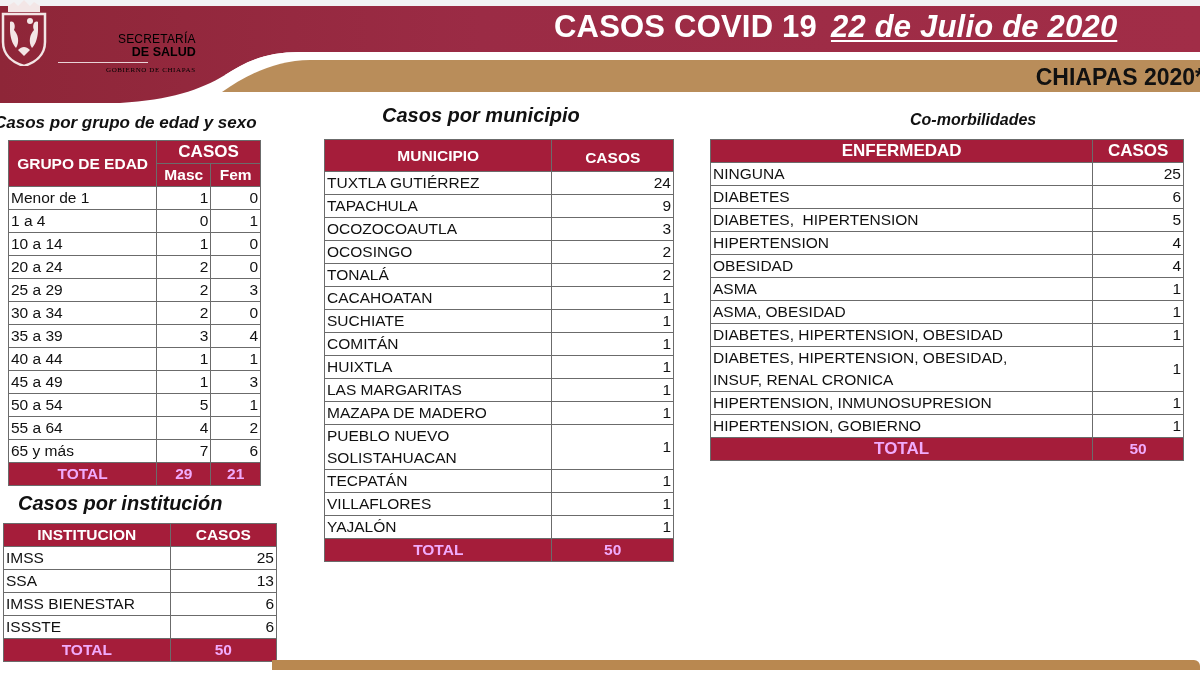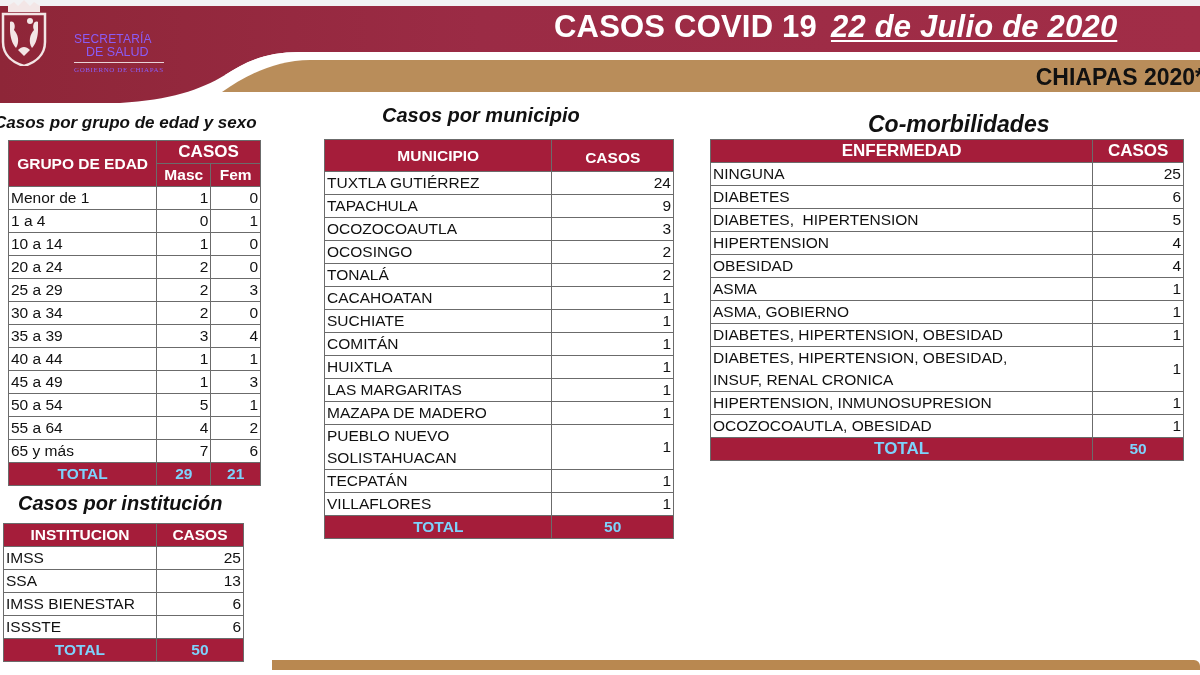--- a/index.html
+++ b/index.html
@@ -3,39 +3,39 @@
 <meta charset="utf-8">
 <style>
   * { box-sizing: border-box; margin: 0; padding: 0; }
   html, body { width: 1200px; height: 675px; overflow: hidden; background: #ffffff; }
   body { position: relative; font-family: "Liberation Sans", sans-serif; color: #111; }
 
   
   .header { position: absolute; left: 0; top: 0; width: 1200px; height: 112px; }
   .header svg { position: absolute; left: 0; top: 0; }
   .logo { position: absolute; left: 20px; top: 22px; width: 48px; height: 66px; }
-  .logo-text { position: absolute; left: 74px; top: 33px; color: #8b5cf6; }
+  .logo-text { position: absolute; left: 58px; top: 33px; color: #000000; text-align: right; }
   .logo-text .l1 { font-family: "Liberation Sans", sans-serif; font-size: 12px; letter-spacing: 0.2px; line-height: 13px; }
-  .logo-text .l2 { font-family: "Liberation Sans", sans-serif; font-size: 12.5px; font-weight: normal; line-height: 13px; margin-left: 12px; }
+  .logo-text .l2 { font-family: "Liberation Sans", sans-serif; font-size: 12.5px; font-weight: bold; line-height: 13px; margin-left: 12px; }
   .logo-text .rule { width: 90px; height: 1px; background: rgba(255,255,255,0.8); margin: 3px 0 3px 0; }
-  .logo-text .l3 { font-family: "Liberation Serif", serif; font-size: 7px; letter-spacing: 0.6px; }
+  .logo-text .l3 { font-family: "Liberation Serif", serif; font-size: 7px; letter-spacing: 0.6px; margin-left: 48px; }
   .title { position: absolute; left: 554px; top: 9px; color: #fff; font-size: 31px; font-weight: bold; white-space: nowrap; font-family: "Liberation Sans", sans-serif; letter-spacing: 0.2px; text-align: right; }
   .title .date { font-style: italic; text-decoration: underline; text-decoration-thickness: 2px; text-underline-offset: 3px; margin-left: 14px; }
   .subtitle { position: absolute; right: -4px; top: 64px; color: #111; font-size: 23px; font-weight: bold; white-space: nowrap; font-family: "Liberation Sans", sans-serif; }
 
   
   .sec-title { position: absolute; font-weight: bold; font-style: italic; color: #111; white-space: nowrap; font-family: "Liberation Sans", sans-serif; }
 
   
   table { position: absolute; border-collapse: collapse; font-family: "Liberation Sans", sans-serif; }
   td, th { border: 1px solid #6b6b6b; font-size: 15.5px; line-height: 22px; height: 23px; padding: 0 2px; white-space: nowrap; }
   th { background: #a51d3a; color: #fff; font-weight: bold; text-align: center; }
   td { background: #fff; color: #111; }
   td.num { text-align: right; }
-  tr.total td { background: #a51d3a; color: #7dd3fc; font-weight: bold; text-align: center; }
+  tr.total td { background: #a51d3a; color: #f0abfc; font-weight: bold; text-align: center; }
   .wrap { white-space: normal; line-height: 22px; }
 
   
   .bottom-bar { position: absolute; left: 272px; top: 660px; width: 928px; height: 10px; background: #b98850; border-radius: 0 6px 0 0; }
 </style>
 </head>
 <body>
 
 <div class="header">
   <svg width="1200" height="112" viewBox="0 0 1200 112">
@@ -155,21 +155,21 @@
       </tr>
   <tr class="total">
         <td>TOTAL</td>
         <td>29</td>
         <td>21</td>
       </tr>
 </tbody>
   </table>
 
 <div class="sec-title" style="left:18px; top:492px; font-size:20px;">Casos por institución</div>
-<table style="left:3px; top:523px; width:241px;">
+<table style="left:3px; top:523px; width:274px;">
   <colgroup>
       <col style="width:167px">
       <col style="width:107px">
     </colgroup>
   <tbody>
       <tr>
     <th>INSTITUCION</th>
     <th>CASOS</th>
   </tr>
   <tr>
@@ -255,28 +255,32 @@
         <td class="num">1</td>
       </tr>
   <tr>
         <td>TECPATÁN</td>
         <td class="num">1</td>
       </tr>
   <tr>
         <td>VILLAFLORES</td>
         <td class="num">1</td>
       </tr>
+  <tr>
+        <td>YAJALÓN</td>
+        <td class="num">1</td>
+      </tr>
   <tr class="total">
         <td>TOTAL</td>
         <td>50</td>
       </tr>
 </tbody>
   </table>
 
-<div class="sec-title" style="left:868px; top:111px; font-size:23px;">Co-morbilidades</div>
+<div class="sec-title" style="left:910px; top:111px; font-size:16px;">Co-morbilidades</div>
 <table style="left:710px; top:139px; width:474px;">
   <colgroup>
       <col style="width:383px">
       <col style="width:91px">
     </colgroup>
   <tbody>
       <tr>
     <th style="font-size:17px;">ENFERMEDAD</th>
     <th style="font-size:17px;">CASOS</th>
   </tr>
@@ -298,37 +302,37 @@
       </tr>
   <tr>
         <td>OBESIDAD</td>
         <td class="num">4</td>
       </tr>
   <tr>
         <td>ASMA</td>
         <td class="num">1</td>
       </tr>
   <tr>
-        <td>ASMA, GOBIERNO</td>
+        <td>ASMA, OBESIDAD</td>
         <td class="num">1</td>
       </tr>
   <tr>
         <td>DIABETES, HIPERTENSION, OBESIDAD</td>
         <td class="num">1</td>
       </tr>
   <tr>
         <td class="wrap" style="height:45px; padding-right:46px;">DIABETES, HIPERTENSION, OBESIDAD, INSUF, RENAL CRONICA</td>
         <td class="num">1</td>
       </tr>
   <tr>
         <td>HIPERTENSION, INMUNOSUPRESION</td>
         <td class="num">1</td>
       </tr>
   <tr>
-        <td>OCOZOCOAUTLA, OBESIDAD</td>
+        <td>HIPERTENSION, GOBIERNO</td>
         <td class="num">1</td>
       </tr>
   <tr class="total">
         <td style="font-size:17px;">TOTAL</td>
         <td>50</td>
       </tr>
 </tbody>
   </table>
 
 <div class="bottom-bar"></div>

